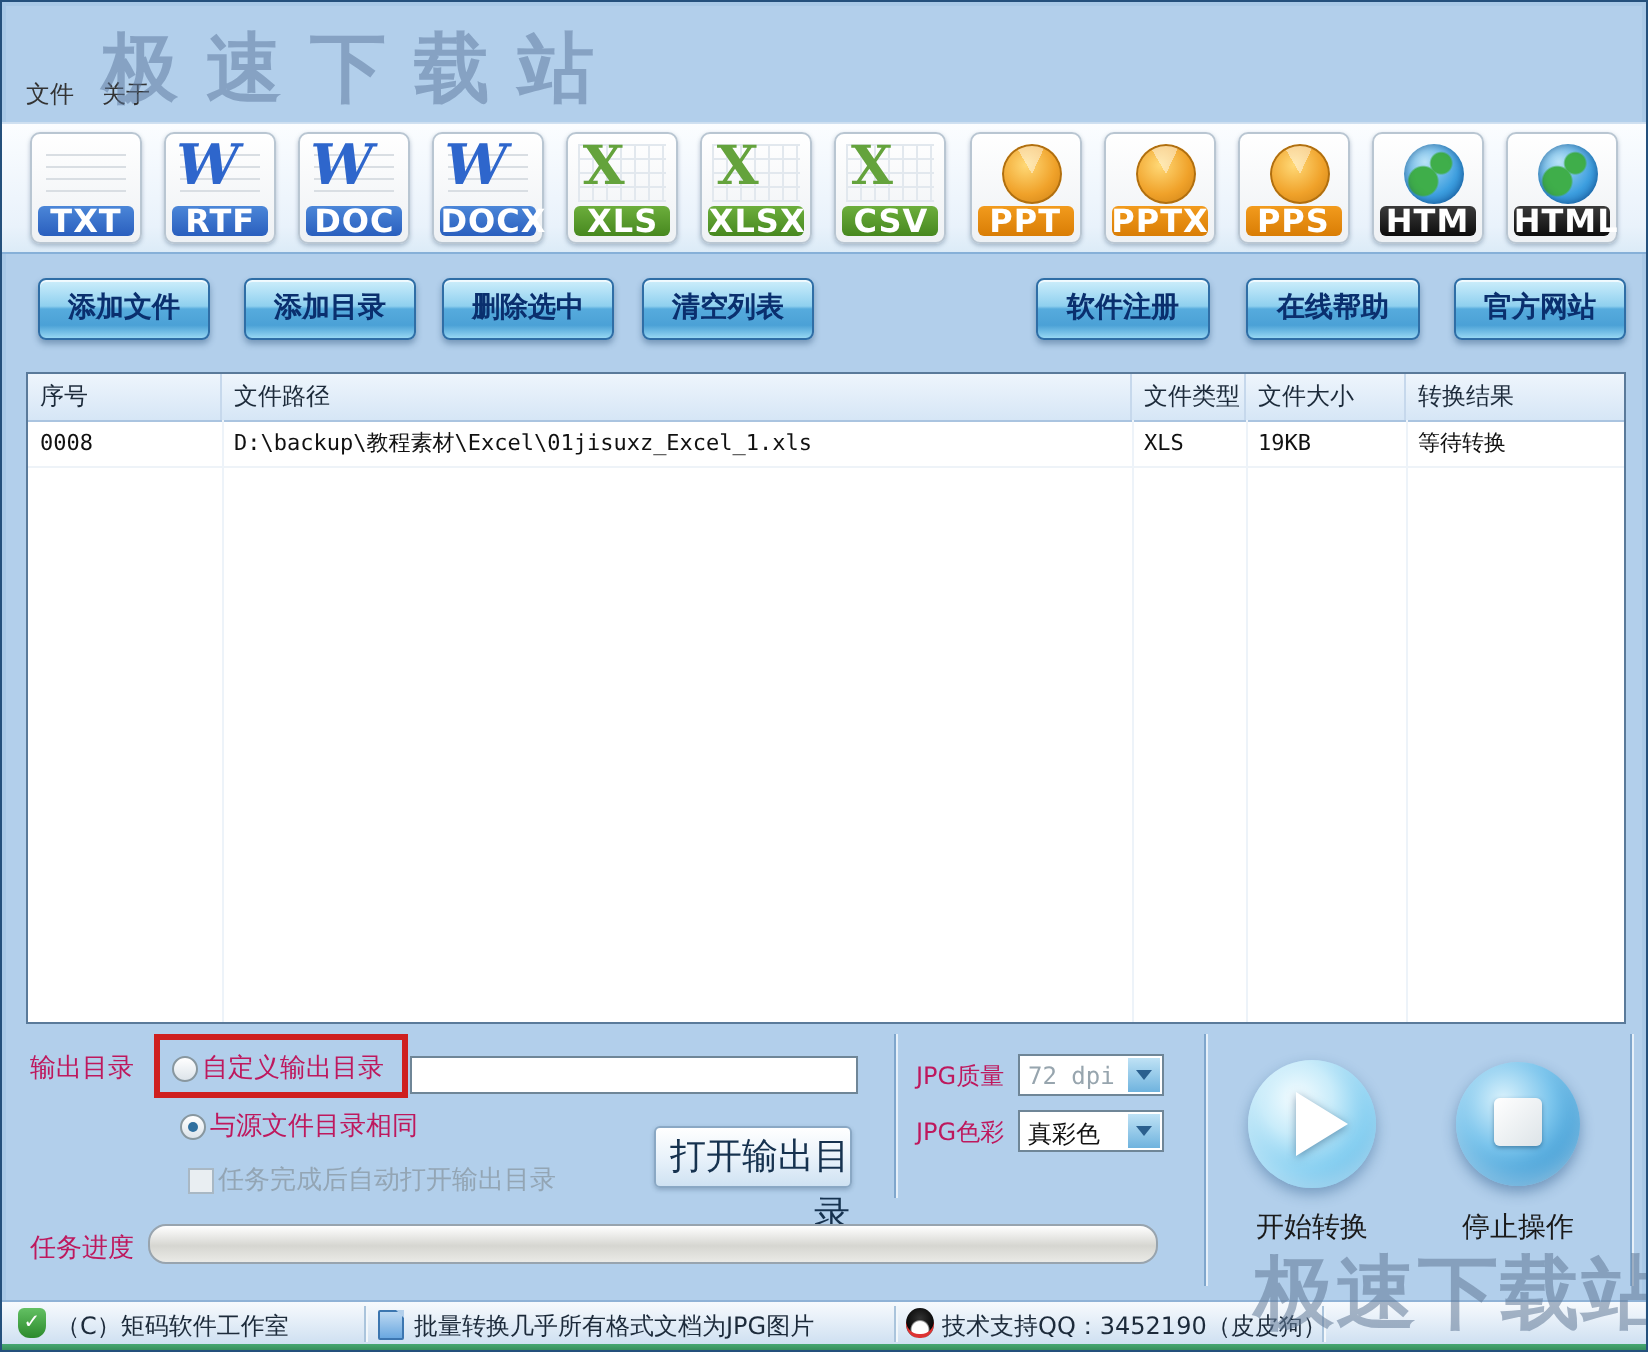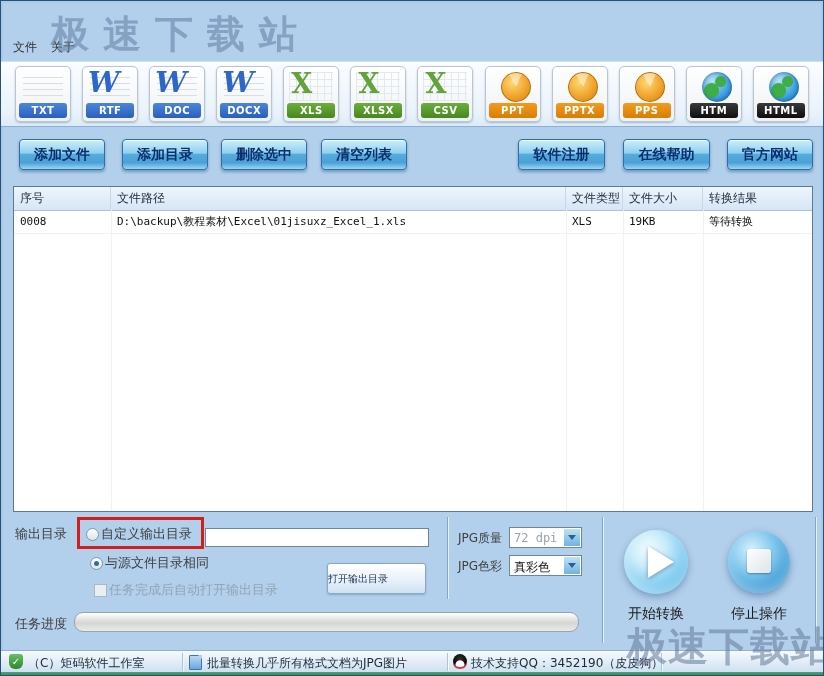--- a/index.html
+++ b/index.html
@@ -33,21 +33,21 @@
 
   
   .iconstrip{position:absolute;left:0;top:60px;width:100%;height:66px;
     background:linear-gradient(180deg,#fbfdff,#e9f2fb 80%,#dcebf7);
     border-top:1px solid #cfe0f1;border-bottom:1px solid #86b0d8;
     display:flex;align-items:center;justify-content:space-between;padding:0 14px;box-sizing:border-box;}
   .ftile{position:relative;width:56px;height:56px;border-radius:5px;
     background:linear-gradient(180deg,#ffffff,#eef1f4);
     border:1px solid #b9c6d2;box-shadow:0 1px 2px rgba(60,90,120,.35);box-sizing:border-box;}
   .ftile .band{position:absolute;left:3px;right:3px;bottom:3px;height:15px;border-radius:3px;
-    color:#fff;font-size:10px;font-weight:700;text-align:center;line-height:15px;letter-spacing:.5px;}
+    color:#fff;font-size:16px;font-weight:700;text-align:center;line-height:15px;letter-spacing:.5px;}
   .ftile .glyph{position:absolute;left:3px;right:3px;top:3px;height:33px;overflow:hidden;}
   .k-txt .band,.k-word .band{background:linear-gradient(180deg,#4b86d8,#2a5fbe);}
   .k-excel .band{background:linear-gradient(180deg,#6cae3c,#47881f);}
   .k-ppt .band{background:linear-gradient(180deg,#f29b1d,#d97d05);}
   .k-html .band{background:linear-gradient(180deg,#3a3a3a,#0d0d0d);}
   .lines{position:absolute;inset:2px 4px;background:repeating-linear-gradient(180deg,transparent 0 5px,#d9dee3 5px 6px);}
   .grid{position:absolute;inset:2px 2px;background-image:linear-gradient(#e2e8ee 1px,transparent 1px),linear-gradient(90deg,#e2e8ee 1px,transparent 1px);background-size:7px 7px;}
   .letterW{position:absolute;left:2px;top:-4px;font-family:"DejaVu Serif","Liberation Serif",serif;
     font-style:italic;font-weight:700;font-size:28px;color:#2e66cc;}
   .letterX{position:absolute;left:4px;top:-2px;font-weight:700;font-size:27px;color:#64a33c;
@@ -78,31 +78,31 @@
   .th{font-size:12px;color:#1c2a3a;line-height:23px;padding-left:6px;border-right:1px solid #c6d8ec;
     overflow:hidden;white-space:nowrap;}
   .th:last-child{border-right:none;}
   .trow{display:grid;grid-template-columns:97px 455px 57px 80px 1fr;height:22px;border-bottom:1px solid #eef3f8;}
   .td{font-family:"DejaVu Sans Mono","Liberation Mono",monospace;font-size:11px;color:#111;
     line-height:22px;padding-left:6px;overflow:hidden;white-space:nowrap;}
   .colline{position:absolute;top:23px;bottom:0;width:1px;background:#edf3f9;}
   .cl0{left:97px;} .cl1{left:552px;} .cl2{left:609px;} .cl3{left:689px;}
 
   
-  .lbl{position:absolute;font-size:13px;color:#404040;}
+  .lbl{position:absolute;font-size:13px;color:#be185d;}
   .redbox{position:absolute;left:76px;top:516px;width:127px;height:32px;border:3px solid #cf1f1f;box-sizing:border-box;z-index:5;}
   .radio{position:absolute;width:11px;height:11px;border-radius:50%;border:1px solid #88979f;
     background:linear-gradient(180deg,#fff,#dde4ea);box-sizing:content-box;cursor:pointer;}
   .radio.checked::after{content:"";position:absolute;left:3px;top:3px;width:5px;height:5px;border-radius:50%;background:#2f6f9f;}
   .checkbox{position:absolute;width:11px;height:11px;border:1px solid #a9b8c4;background:#e9eef2;cursor:pointer;}
   .txtinput{position:absolute;left:204px;top:527px;width:224px;height:19px;border:1px solid #6f8697;
     background:#fff;font-size:12px;padding:0 3px;box-sizing:border-box;}
   .softbtn{position:absolute;left:326px;top:562px;width:99px;height:31px;border:1px solid #8aa8c4;border-radius:3px;
-    background:linear-gradient(180deg,#ffffff,#e7f1fa 55%,#cfe2f2);color:#16324f;font-size:10px;
-    text-align:left;line-height:29px;cursor:pointer;box-shadow:0 1px 2px rgba(50,80,110,.3);box-sizing:border-box;}
+    background:linear-gradient(180deg,#ffffff,#e7f1fa 55%,#cfe2f2);color:#16324f;font-size:18px;
+    text-align:right;line-height:29px;cursor:pointer;box-shadow:0 1px 2px rgba(50,80,110,.3);box-sizing:border-box;}
   .vline{position:absolute;width:1px;background:#7fa6cc;box-shadow:1px 0 0 #e6f0f9;}
   .v1{left:446px;top:516px;height:82px;} .v2{left:601px;top:516px;height:126px;} .v3{left:814px;top:516px;height:126px;}
 
   .dropdown{position:absolute;width:73px;height:21px;border:1px solid #6f8697;background:#fff;box-sizing:border-box;cursor:pointer;}
   .dd-q{left:508px;top:526px;} .dd-c{left:508px;top:554px;}
   .dd-val{position:absolute;left:4px;top:3px;font-size:12px;}
   .dd-q .dd-val{color:#97a5ae;font-family:"DejaVu Sans Mono","Liberation Mono",monospace;}
   .dd-c .dd-val{color:#111;}
   .dd-arrow{position:absolute;right:1px;top:1px;bottom:1px;width:16px;
     background:linear-gradient(180deg,#bfe2f5,#6fb3de);display:flex;align-items:center;justify-content:center;}

